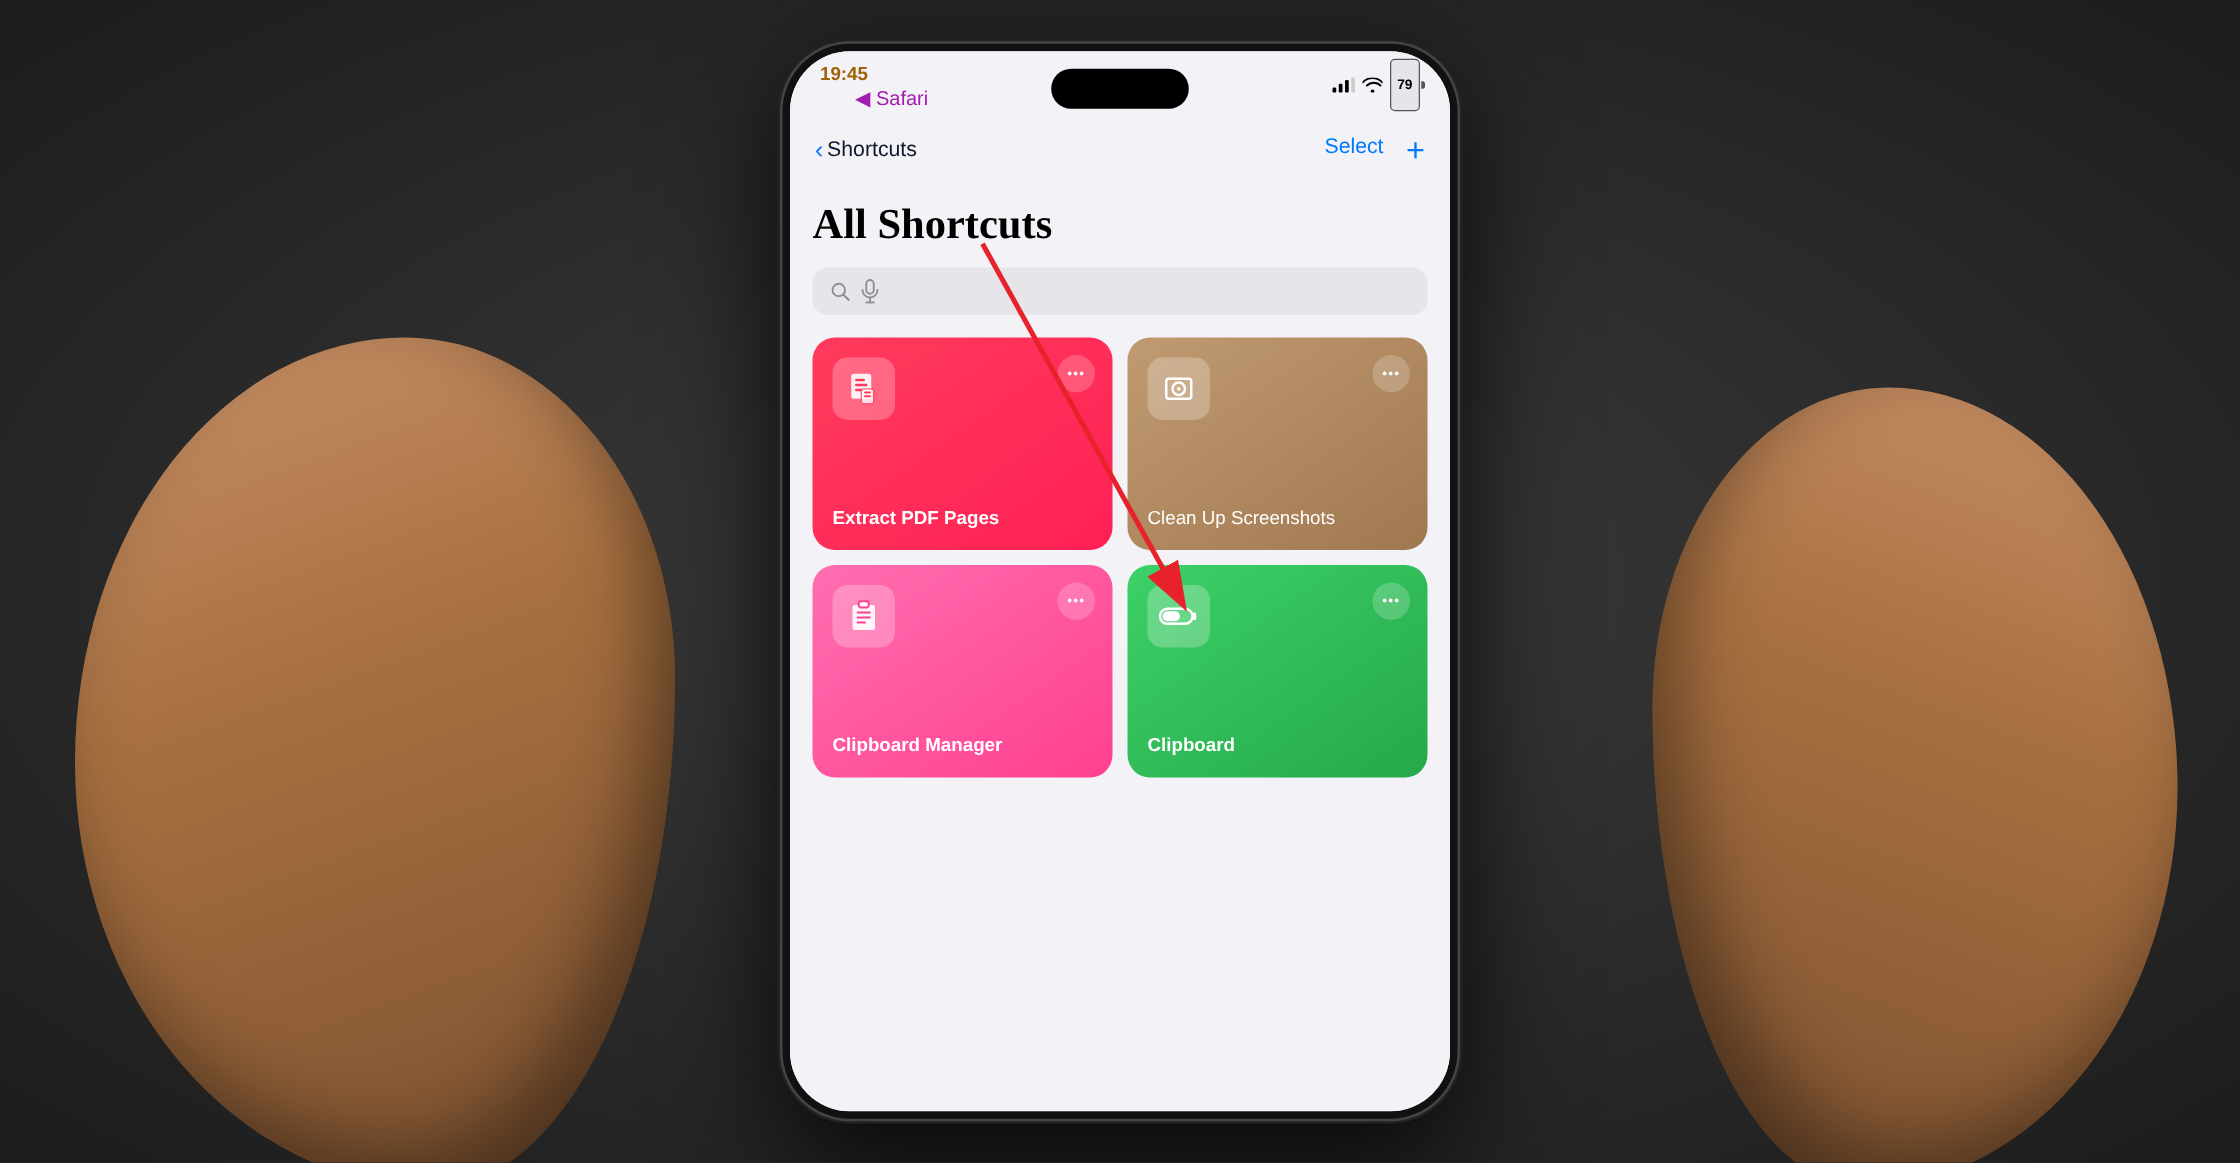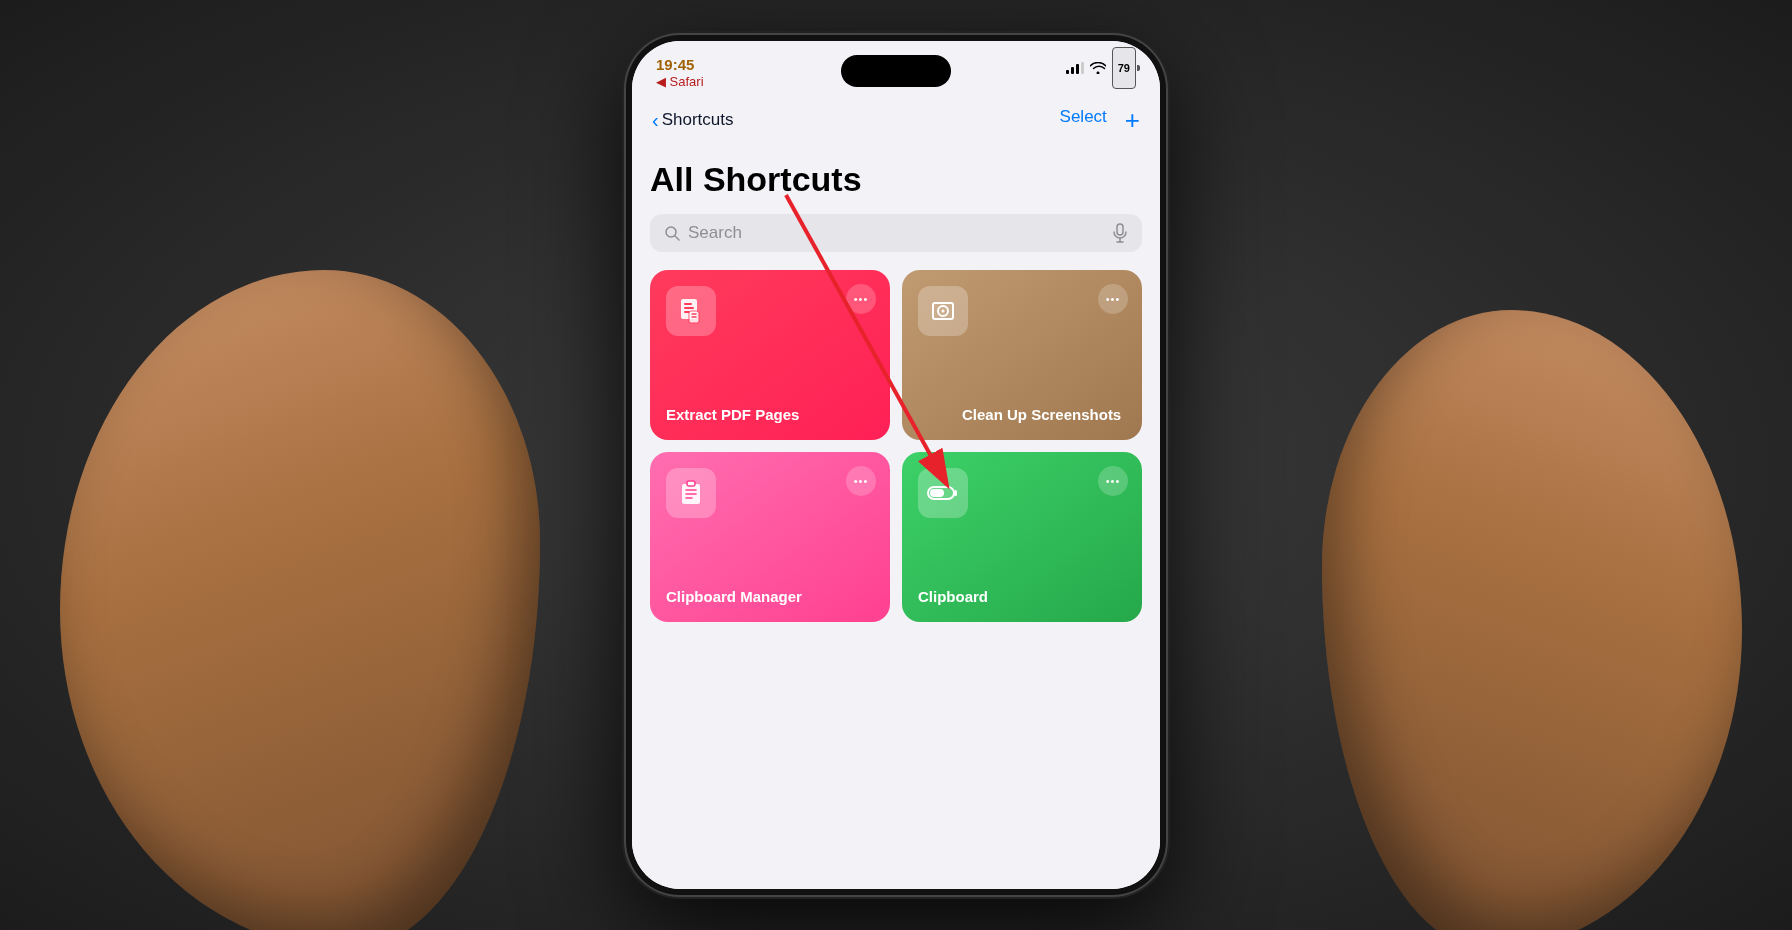--- a/index.html
+++ b/index.html
@@ -88,21 +88,21 @@
       top:0; left:0; right:0;
       height:56px;
       background:#f2f2f7;
       display:flex;
       align-items:flex-end;
       padding:0 24px 8px;
       z-index:15;
     ">
       <div style="display:flex;flex-direction:column;gap:1px;">
         <span style="font-size:15px;font-weight:700;color:#a16207;margin-top:42px;">19:45</span>
-        <span style="font-size:13px;color:#b91c1c;">◀ Safari</span>
+        <span style="font-size:16px;color:#a21caf;margin-left:28px;">◀ Safari</span>
       </div>
       <div style="margin-left:auto;display:flex;align-items:center;gap:6px;">
 
         <div style="display:flex;align-items:flex-end;gap:2px;height:12px;">
           <div style="width:3px;height:4px;background:#000;border-radius:1px;"></div>
           <div style="width:3px;height:7px;background:#000;border-radius:1px;"></div>
           <div style="width:3px;height:10px;background:#000;border-radius:1px;"></div>
           <div style="width:3px;height:12px;background:#ccc;border-radius:1px;"></div>
         </div>
 
@@ -145,36 +145,36 @@
       background:#f2f2f7;
       overflow:hidden;
     ">
 
       <h1 style="
         font-size:34px;
         font-weight:800;
         color:#000;
         margin-bottom:16px;
         line-height:1.1;
+        font-family:Liberation Serif, serif;
       ">All Shortcuts</h1>
 
       <div style="
         background:#e5e5ea;
         border-radius:12px;
         padding:9px 14px;
         display:flex;
         align-items:center;
         margin-bottom:18px;
         gap:8px;
       ">
         <svg width="16" height="16" viewBox="0 0 16 16" fill="none">
           <circle cx="7" cy="7" r="5" stroke="#8e8e93" stroke-width="1.5"></circle>
           <line x1="11" y1="11" x2="15" y2="15" stroke="#8e8e93" stroke-width="1.5" stroke-linecap="round"></line>
         </svg>
-        <span style="flex:1;color:#8e8e93;font-size:17px;">Search</span>
         <svg width="16" height="20" viewBox="0 0 16 20" fill="none">
           <rect x="5" y="1" width="6" height="11" rx="3" stroke="#8e8e93" stroke-width="1.5"></rect>
           <path d="M2 9c0 3.3 2.7 6 6 6s6-2.7 6-6" stroke="#8e8e93" stroke-width="1.5" stroke-linecap="round"></path>
           <line x1="8" y1="15" x2="8" y2="19" stroke="#8e8e93" stroke-width="1.5" stroke-linecap="round"></line>
           <line x1="5" y1="19" x2="11" y2="19" stroke="#8e8e93" stroke-width="1.5" stroke-linecap="round"></line>
         </svg>
       </div>
 
       <div style="
         display:grid;
@@ -249,21 +249,21 @@
           <div style="
             position:absolute;top:14px;right:14px;
             width:30px;height:30px;
             background:rgba(255,255,255,0.2);
             border-radius:50%;
             display:flex;align-items:center;justify-content:center;
             font-size:11px;color:white;letter-spacing:1px;
             cursor:pointer;
           ">•••</div>
           <span style="
-            font-size:15px;font-weight:700;color:white;line-height:1.3;margin-left:44px;
+            font-size:15px;font-weight:400;color:white;line-height:1.3;
           ">Clean Up Screenshots</span>
         </div>
 
         <div style="
           background:linear-gradient(145deg,#ff6eb0,#ff4090);
           border-radius:18px;
           padding:16px;
           height:170px;
           position:relative;
           display:flex;

